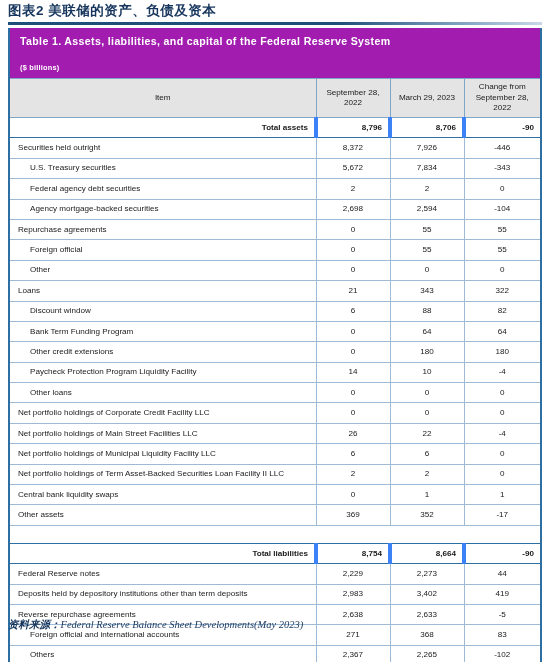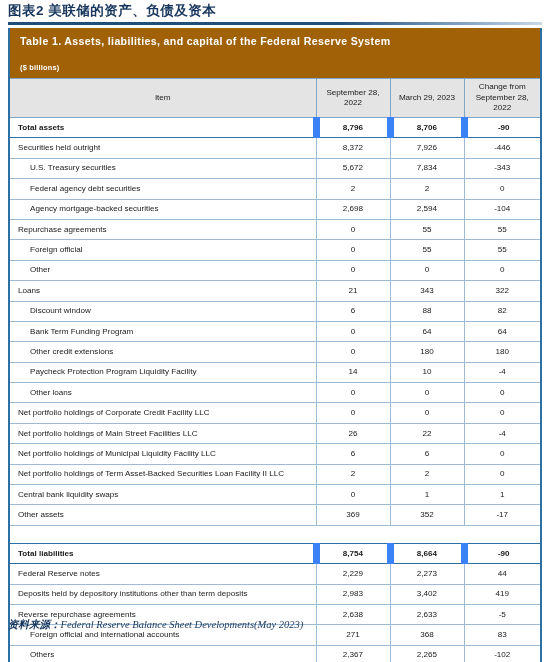--- a/index.html
+++ b/index.html
@@ -26,21 +26,21 @@
   
   .table-wrap{
     position:absolute;left:8px;top:28px;width:534px;
     border-left:2px solid #2E6FA3;
     border-right:2px solid #2E6FA3;
     box-sizing:border-box;
     background:#fff;
   }
 
   .tbl-head{
-    background:#a16207;
+    background:#a21caf;
     padding:7px 10px 6px 10px;
   }
   .tbl-head .h1{
     color:#ffffff;font-size:10.6px;font-weight:bold;letter-spacing:0.35px;
     line-height:13px;white-space:nowrap;
   }
   .tbl-head .h2{
     color:#ffffff;font-size:7.4px;font-weight:bold;letter-spacing:0.2px;
     margin-top:15px;line-height:9px;
   }
@@ -83,22 +83,23 @@
   tbody td.num{text-align:center;border-left:1px solid #9DBBD4;}
   tbody td.num.first{border-left:1px solid #9DBBD4;}
 
   tr.lvl0 td.lbl{padding-left:8px;}
   tr.lvl1 td.lbl{padding-left:20px;}
 
   tr.total td{
     font-weight:bold;
     border-top:1.6px solid #2E6FA3;
     border-bottom:1.6px solid #2E6FA3;
-  }
-  tr.total td.num{border-left:7px solid #3b82f6;}
+    text-align:right;
+  }
+  tr.total td.num{border-left:4px solid #3b82f6;}
 
   tr.spacer td{
     height:17px;
     border-top:1.6px solid #2E6FA3;
     border-bottom:1.6px solid #2E6FA3;
     border-left:none;
   }
 
   
   .source{

